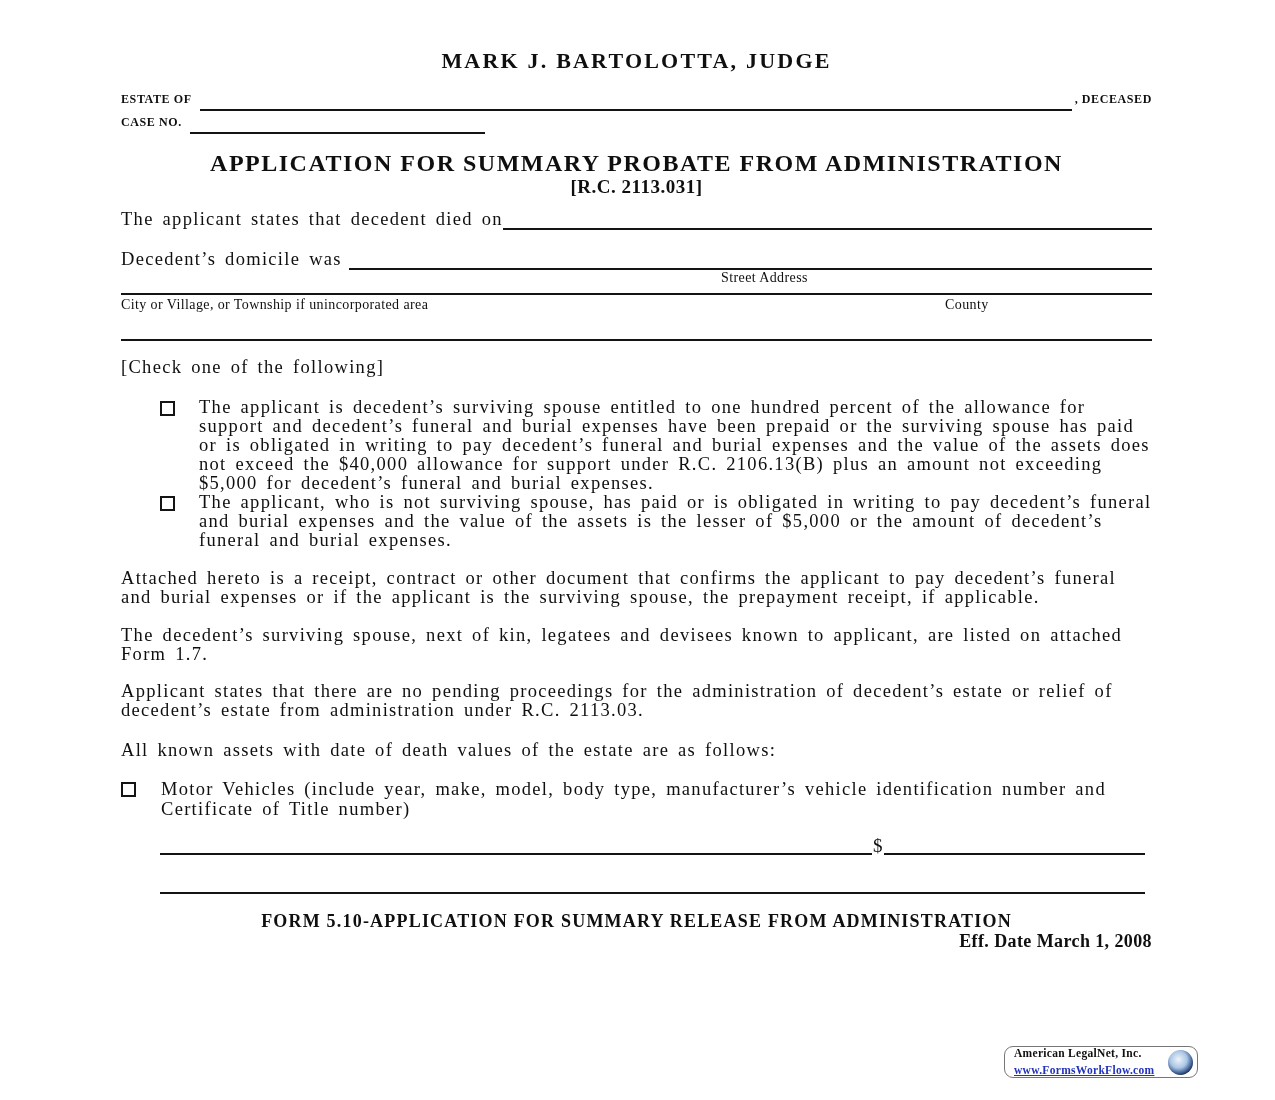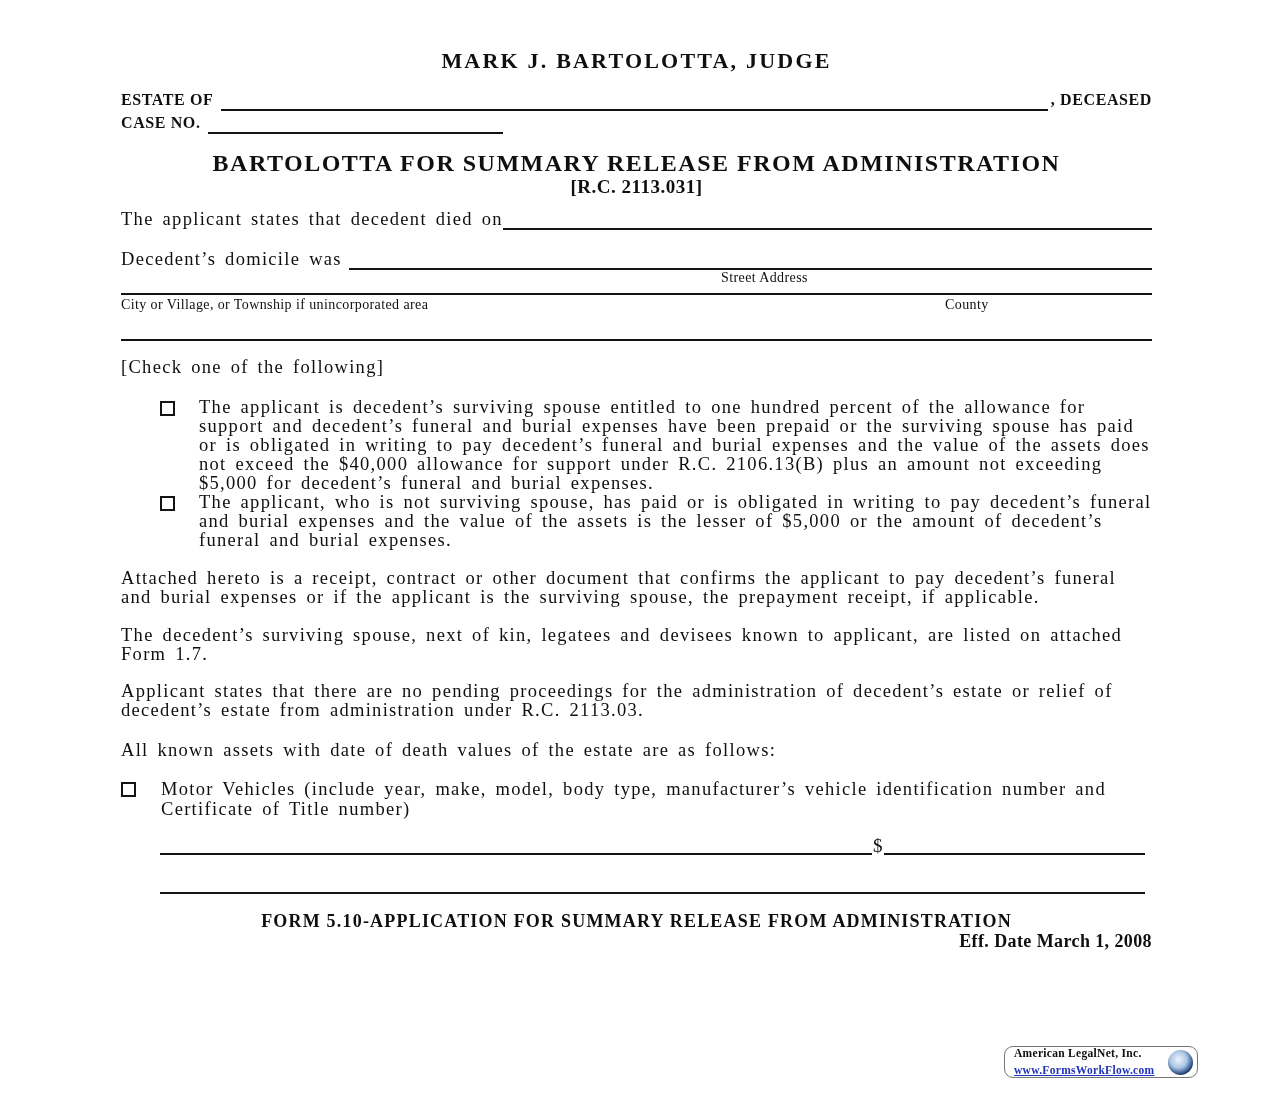--- a/index.html
+++ b/index.html
@@ -5,21 +5,21 @@
   html,body{margin:0;padding:0;background:#ffffff;}
   .page{position:relative;width:1275px;height:1100px;background:#ffffff;
         font-family:"Liberation Serif",serif;color:#0f0f0f;overflow:hidden;}
   .content{position:absolute;left:121px;top:0;width:1031px;}
   .center{text-align:center;}
   .b{font-weight:bold;}
 
   .court1{margin-top:49px;font-size:22px;line-height:24px;letter-spacing:2.2px;}
   .court2{font-size:22px;line-height:24px;letter-spacing:2.2px;}
 
-  .caprow{display:flex;align-items:flex-end;font-weight:bold;font-size:16px;line-height:23px;letter-spacing:0.6px;}
+  .caprow{display:flex;align-items:flex-end;font-weight:bold;font-size:12px;line-height:23px;letter-spacing:0.6px;}
   .caprow.estate{margin-top:15px;}
   .blank{border-bottom:2px solid #141414;}
   .estate-blank{flex:1;height:20px;margin-left:8px;margin-right:3px;}
   .case-blank{width:295px;height:20px;margin-left:8px;}
 
   .title{margin-top:16px;font-size:24px;line-height:26px;letter-spacing:1.5px;}
   .statute{font-size:19px;line-height:21px;letter-spacing:0.5px;}
 
   .bodytext{font-size:18.5px;letter-spacing:1.3px;word-spacing:3px;}
 
@@ -87,21 +87,21 @@
     <div class="caprow estate">
       <span>ESTATE OF</span>
       <span class="blank estate-blank"></span>
       <span>, DECEASED</span>
     </div>
     <div class="caprow">
       <span>CASE NO.</span>
       <span class="blank case-blank"></span>
     </div>
 
-    <div class="title center b">BARTOLOTTA FOR SUMMARY RELEASE FROM ADMINISTRATION</div>
+    <div class="title center b">APPLICATION FOR SUMMARY PROBATE FROM ADMINISTRATION</div>
     <div class="statute center b">[R.C. 2113.031]</div>
 
     <div class="fieldrow died bodytext">
       <span>The applicant states that decedent died on</span>
       <span class="blank"></span>
     </div>
 
     <div class="fieldrow domicile bodytext">
       <span>Decedent’s domicile was</span>
       <span class="blank"></span>

